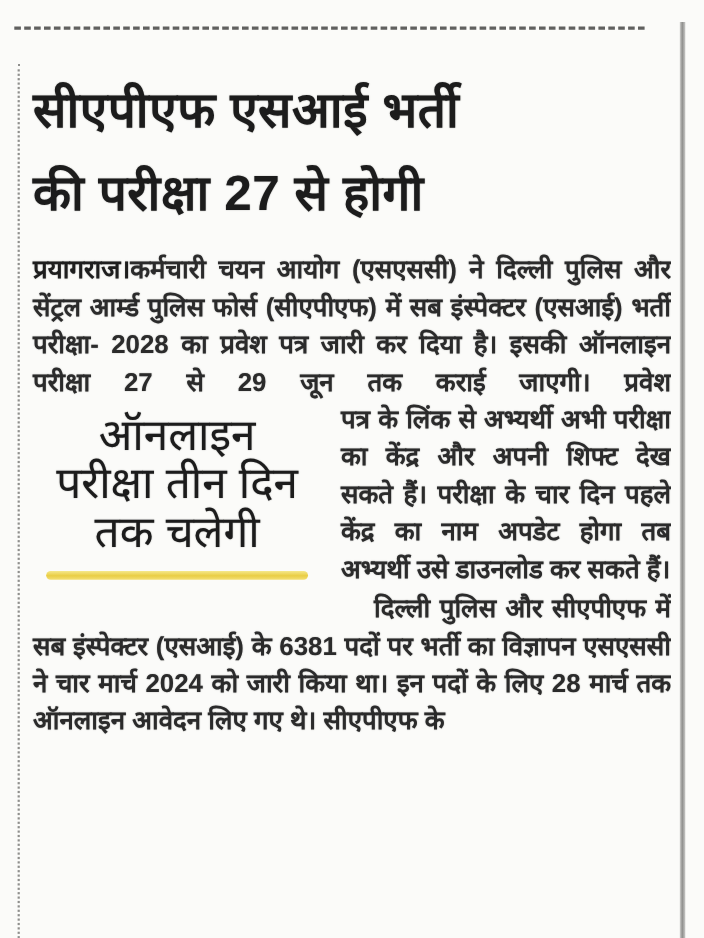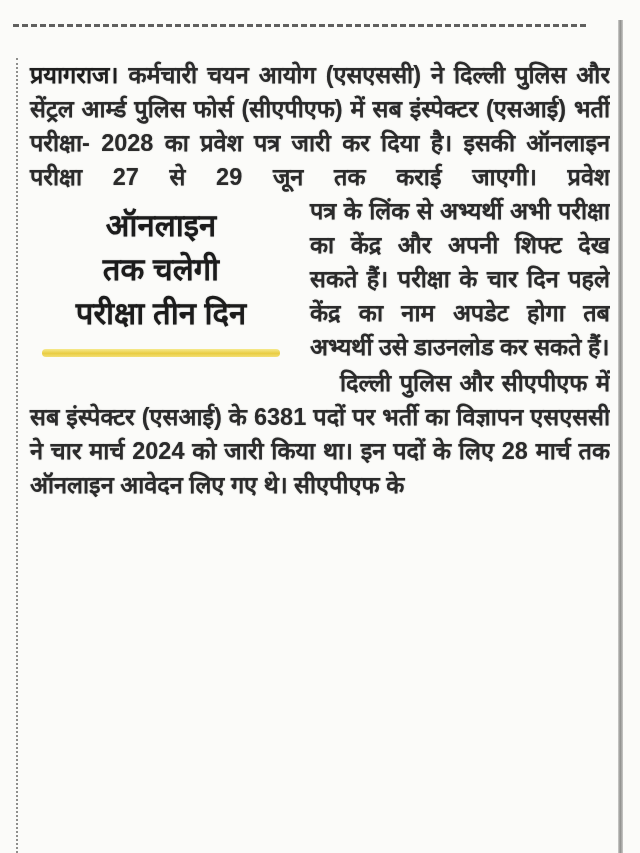--- a/index.html
+++ b/index.html
@@ -62,34 +62,34 @@
     font-weight: 600;
     line-height: 34px;
     color: #2b2b2b;
     text-align: justify;
   }
   .para { margin: 0; }
   .para-first { text-align: justify; text-align-last: justify; }
   .dateline {
     font-weight: 700;
     color: #1e1e1e;
-    margin-right: 10px;
+    margin-right: 0;
   }
   .para-last { text-indent: 30px; margin-top: 2px; }
   
   .pullquote {
     float: left;
     width: 258px;
     margin: 6px 20px 6px 2px;
     padding-top: 4px;
     text-align: center;
   }
   .pullquote-line {
-    font-size: 31px;
-    font-weight: 700;
+    font-size: 40px;
+    font-weight: 400;
     line-height: 44px;
     color: #1c1c1c;
   }
   .pullquote-bar {
     width: 238px;
     height: 8px;
     margin: 13px auto 6px auto;
     border-radius: 4px;
     background: linear-gradient(180deg, #f6e98c, #e9cd44 55%, #f3df74);
   }
@@ -97,30 +97,34 @@
 </head>
 <body>
 
 <div class="page">
 
   <div class="top-rule"></div>
   <div class="right-rule"></div>
 
   <div class="article">
 
+    <h1 class="headline">
+      <span>सीएपीएफ एसआई भर्ती</span><br>
+      <span>की परीक्षा 27 से होगी</span>
+    </h1>
 
     <div class="body-copy">
 
       <p class="para para-first"><span class="dateline">प्रयागराज।</span><span>कर्मचारी चयन आयोग (एसएससी) ने दिल्ली पुलिस और सेंट्रल आर्म्ड पुलिस फोर्स (सीएपीएफ) में सब इंस्पेक्टर (एसआई) भर्ती परीक्षा- 2028 का प्रवेश पत्र जारी कर दिया है। इसकी ऑनलाइन परीक्षा 27 से 29 जून तक कराई जाएगी। प्रवेश</span></p>
 
       <div>
         <div class="pullquote">
           <div class="pullquote-line">ऑनलाइन</div>
+          <div class="pullquote-line">परीक्षा तीन दिन</div>
           <div class="pullquote-line">तक चलेगी</div>
-          <div class="pullquote-line">परीक्षा तीन दिन</div>
           <div class="pullquote-bar"></div>
         </div>
         <p class="para">पत्र के लिंक से अभ्यर्थी अभी परीक्षा का केंद्र और अपनी शिफ्ट देख सकते हैं। परीक्षा के चार दिन पहले केंद्र का नाम अपडेट होगा तब अभ्यर्थी उसे डाउनलोड कर सकते हैं।</p>
       </div>
 
       <p class="para para-last">दिल्ली पुलिस और सीएपीएफ में सब इंस्पेक्टर (एसआई) के 6381 पदों पर भर्ती का विज्ञापन एसएससी ने चार मार्च 2024 को जारी किया था। इन पदों के लिए 28 मार्च तक ऑनलाइन आवेदन लिए गए थे। सीएपीएफ के</p>
 
     </div>
   </div>
 </div>

